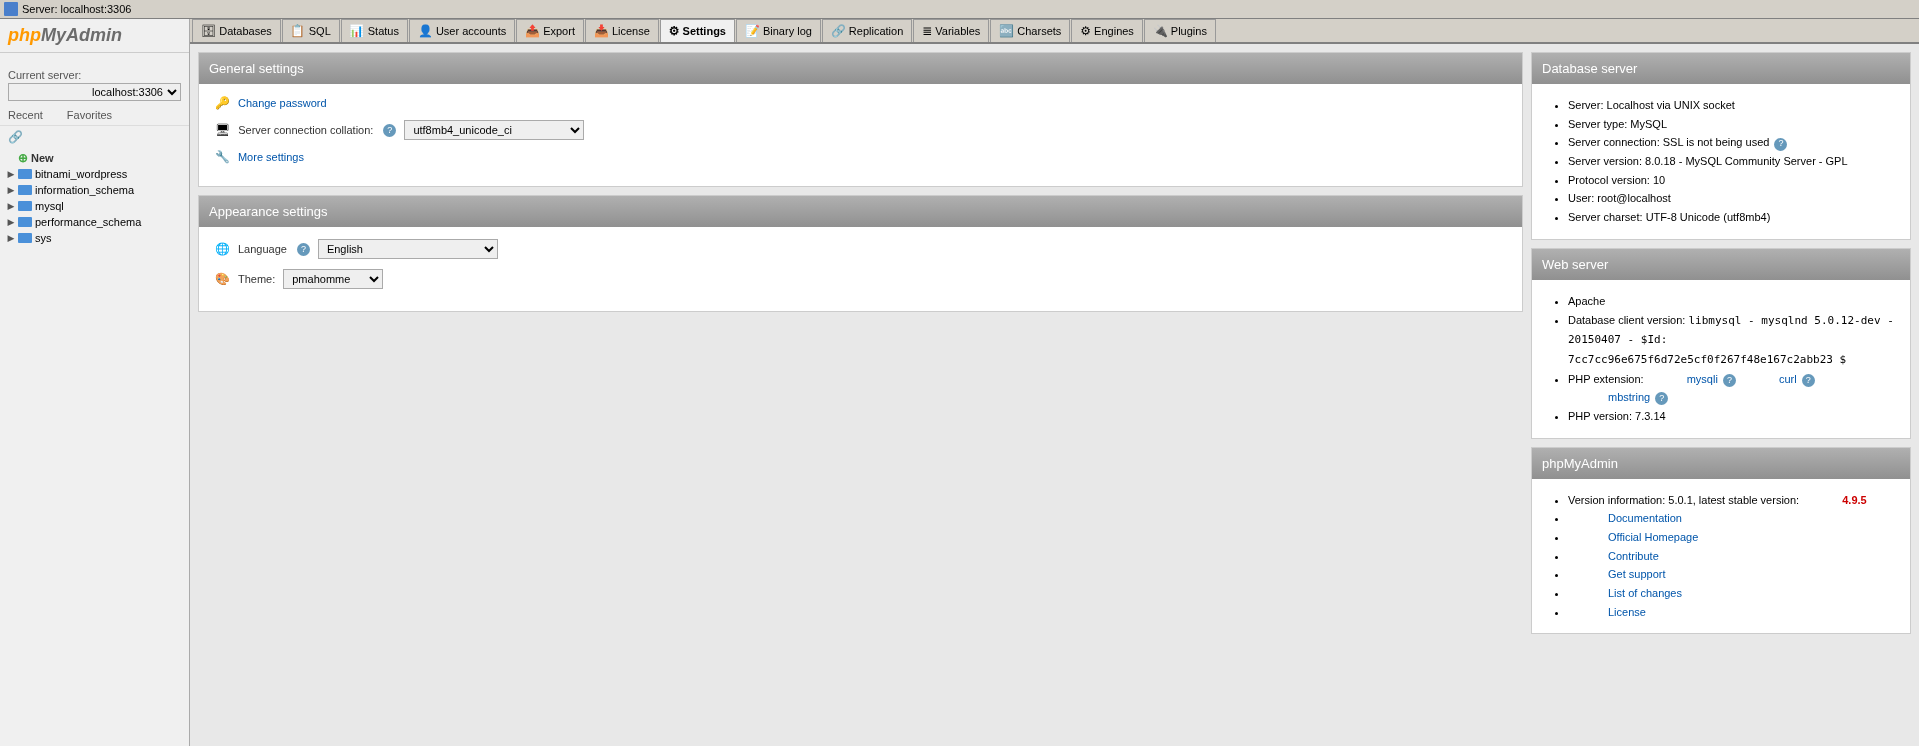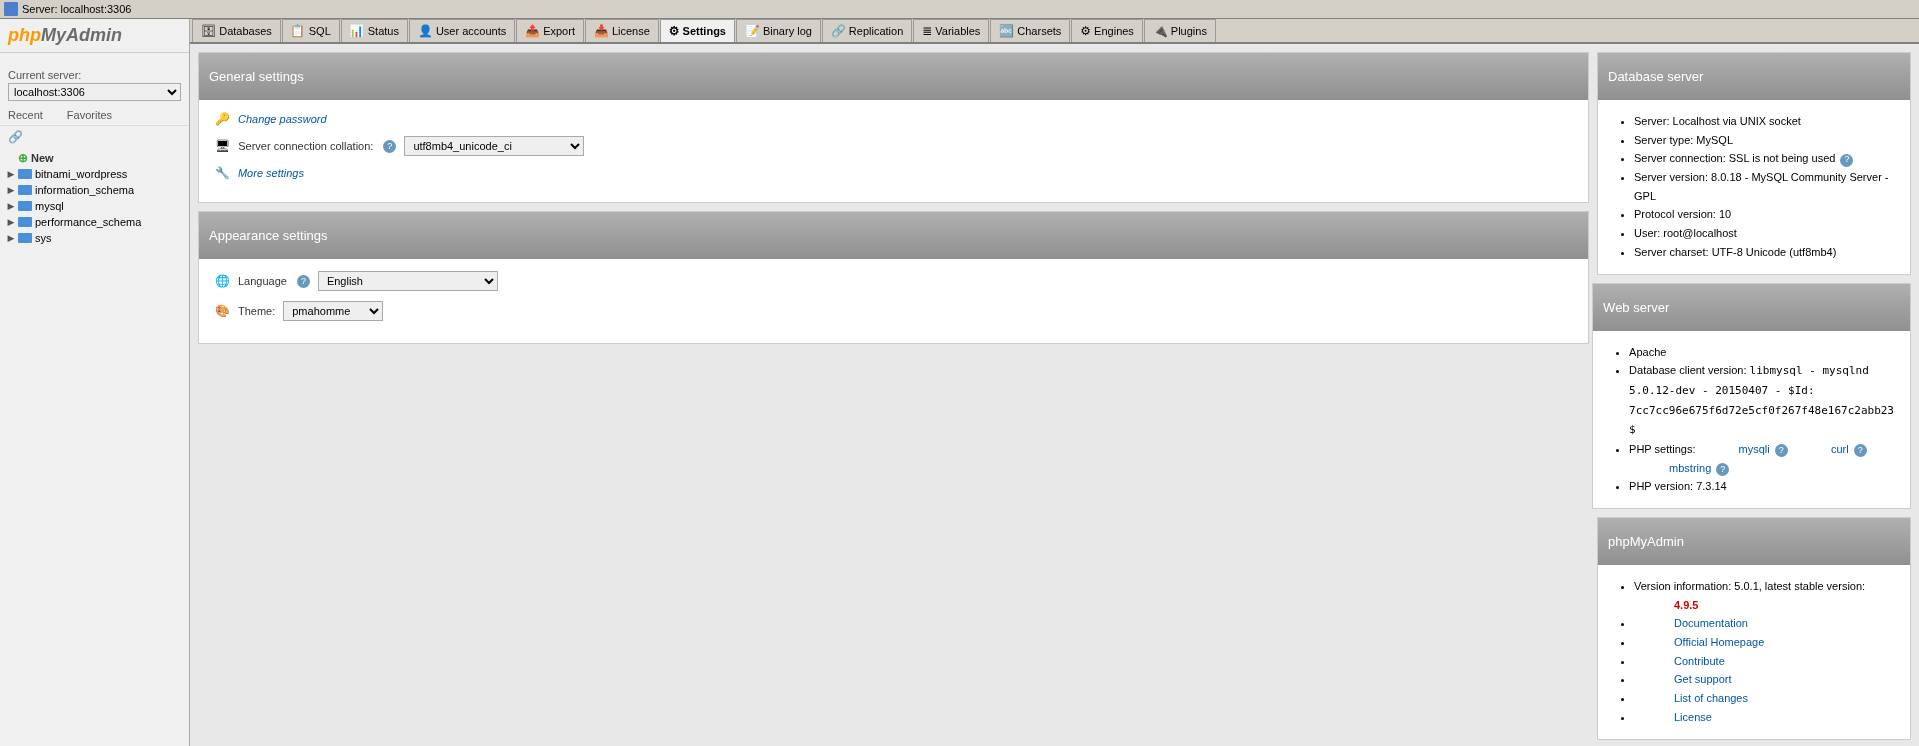--- a/index.html
+++ b/index.html
@@ -13,21 +13,21 @@
     
     .app-container { display: flex; flex: 1; overflow: hidden; }
 
     
     .sidebar { width: 190px; background: #f0f0f0; border-right: 1px solid #aaa; display: flex; flex-direction: column; overflow: hidden; }
     .sidebar-logo { padding: 6px 8px; background: #f0f0f0; border-bottom: 1px solid #ccc; }
     .logo-text { font-size: 18px; font-weight: bold; color: #6c6c6c; }
     .logo-text span { color: #f90; }
 
     .sidebar-server { padding: 4px 8px; font-size: 11px; color: #555; margin-top: 12px; }
-    .sidebar-server-select { width: 100%; font-size: 11px; border: 1px solid #aaa; padding: 1px; margin-top: 2px; }
+    .sidebar-server-select { width: 100%; font-size: 11px; border: 1px solid #aaa; padding: 1px; margin-top: 2px; text-align: right; }
 
     .sidebar-links { display: flex; gap: 24px; padding: 4px 8px; font-size: 11px; }
     .sidebar-link { color: #555; cursor: pointer; }
 
     .sidebar-toolbar { display: flex; align-items: center; padding: 4px 8px; gap: 4px; border-top: 1px solid #ddd; }
 
     .sidebar-tree { flex: 1; overflow-y: auto; padding: 2px 0; }
     .tree-item { display: flex; align-items: center; padding: 1px 4px; cursor: pointer; font-size: 11px; white-space: nowrap; }
     .tree-item.new-item { font-weight: bold; color: #333; }
     .tree-expand { width: 14px; height: 14px; display: inline-flex; align-items: center; justify-content: center; font-size: 9px; color: #555; }
@@ -41,32 +41,32 @@
     
     .tabbar { background: #d4d0c8; border-bottom: 2px solid #808080; display: flex; align-items: flex-end; padding: 0 2px; flex-wrap: nowrap; overflow: hidden; }
     .tab { display: flex; align-items: center; gap: 3px; padding: 4px 8px; font-size: 11px; cursor: pointer; border: 1px solid #999; border-bottom: none; background: #d4d0c8; margin-right: 1px; white-space: nowrap; }
     .tab.active { background: #f0f0f0; border-bottom-color: #f0f0f0; font-weight: bold; }
     .tab-icon { font-size: 12px; }
 
     
     .main-content { flex: 1; overflow-y: auto; padding: 8px; display: flex; gap: 8px; }
 
     .left-panel { flex: 1; display: flex; flex-direction: column; gap: 8px; }
-    .right-panel { width: 314px; display: flex; flex-direction: column; gap: 8px; align-items: flex-end; }
+    .right-panel { width: 380px; display: flex; flex-direction: column; gap: 8px; }
 
     
     .card { background: white; border: 1px solid #ccc; }
-    .card-header { background: linear-gradient(to bottom, #b0b0b0, #909090); color: white; padding: 16px 10px; font-size: 13px; font-weight: normal; }
+    .card-header { background: linear-gradient(to bottom, #b0b0b0, #909090); color: white; padding: 8px 10px; font-size: 13px; font-weight: normal; }
     .card-body { padding: 12px 16px; }
 
     
     .form-row { display: flex; align-items: center; gap: 8px; margin-bottom: 10px; }
     .form-label { font-size: 11px; color: #333; white-space: nowrap; }
     .form-select { font-size: 11px; border: 1px solid #aaa; padding: 2px 4px; min-width: 180px; }
-    .form-link { color: #0055aa; font-size: 11px; cursor: pointer; text-decoration: none; font-style: italic; }
+    .form-link { color: #0055aa; font-size: 11px; cursor: pointer; text-decoration: none; }
 
     .help-icon { display: inline-flex; align-items: center; justify-content: center; width: 13px; height: 13px; background: #6699bb; color: white; border-radius: 50%; font-size: 9px; cursor: pointer; margin-left: 2px; }
     .info-list { list-style: disc; padding-left: 20px; line-height: 1.7; }
     .info-list li { font-size: 11px; }
     .info-link { color: #0055aa; cursor: pointer; text-decoration: none; margin-left: 40px; }
     .highlight { color: #c00; font-weight: bold; }
     .code-text { font-family: monospace; font-size: 11px; }
 
     .scrollbar-hide::-webkit-scrollbar { width: 6px; }
     .scrollbar-hide::-webkit-scrollbar-thumb { background: #aaa; }
@@ -299,21 +299,21 @@
           <div class="card-body">
             <ul class="info-list">
               <li>
                 <span>Apache</span>
               </li>
               <li>
                 <span>Database client version: </span>
                 <span class="code-text">libmysql - mysqlnd 5.0.12-dev - 20150407 - $Id: 7cc7cc96e675f6d72e5cf0f267f48e167c2abb23 $</span>
               </li>
               <li>
-                <span>PHP settings: </span>
+                <span>PHP extension: </span>
                 <span class="info-link">mysqli</span>
                 <span class="help-icon">?</span>
                 <span> </span>
                 <span class="info-link">curl</span>
                 <span class="help-icon">?</span>
                 <span> </span>
                 <span class="info-link">mbstring</span>
                 <span class="help-icon">?</span>
               </li>
               <li>

